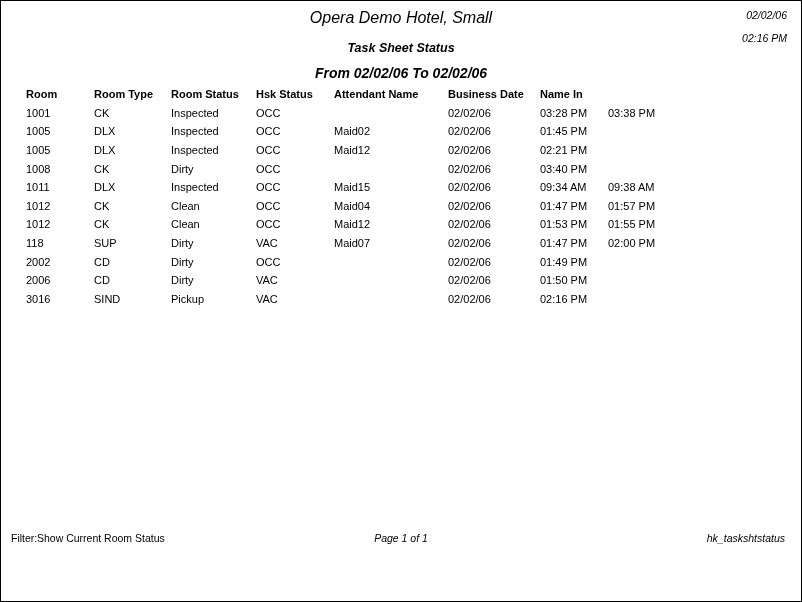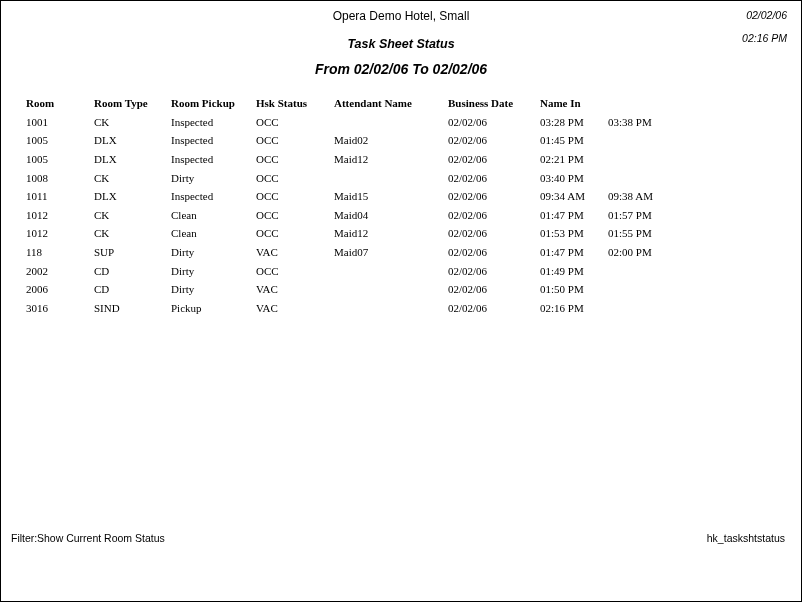--- a/index.html
+++ b/index.html
@@ -18,21 +18,22 @@
   }
 
   
   .header-center {
     position: absolute;
     left: 0; right: 0; top: 0;
     text-align: center;
   }
   .hotel-name {
     margin-top: 8px;
-    font-size: 12px;
+    font-size: 16px;
+    font-style: italic;
   }
   .report-title {
     margin-top: 14px;
     font-size: 12.5px;
     font-style: italic;
     font-weight: bold;
   }
   .date-range {
     margin-top: 10px;
     font-size: 14px;
@@ -48,23 +49,22 @@
   .print-time {
     position: absolute;
     top: 31px; right: 14px;
     font-size: 10.5px;
     font-style: italic;
   }
 
   
   .table {
     position: absolute;
-    left: 0; top: 93px;
+    left: 0; top: 84px;
     width: 802px;
-    font-family: Liberation Serif, serif;
   }
   .tr, .thead {
     display: grid;
     grid-template-columns: 68px 77px 85px 78px 114px 92px 68px 1fr;
     padding-left: 25px;
     height: 18.6px;
     align-items: center;
   }
   .th {
     font-size: 11px;
@@ -93,41 +93,42 @@
   }
   .page-info {
     position: absolute;
     left: 0; right: 0;
     text-align: center;
     font-style: italic;
   }
   .report-id {
     position: absolute;
     right: 16px;
+    font-style: italic;
     margin-left: 37px;
   }
 </style>
 </head>
 <body>
 
 <div class="page">
 
   <div class="header-center">
     <div class="hotel-name">Opera Demo Hotel, Small</div>
     <div class="report-title">Task Sheet Status</div>
     <div class="date-range">From 02/02/06 To 02/02/06</div>
   </div>
   <div class="print-date">02/02/06</div>
   <div class="print-time">02:16 PM</div>
 
   <div class="table">
     <div class="thead" id="thead">
         <div class="th">Room</div>
         <div class="th">Room Type</div>
-        <div class="th">Room Pickup</div>
+        <div class="th">Room Status</div>
         <div class="th">Hsk Status</div>
         <div class="th">Attendant Name</div>
         <div class="th">Business Date</div>
         <div class="th">Name In</div>
       </div>
     <div class="tbody" id="tbody">
         <div class="tr">
           <div class="td">1001</div>
           <div class="td">CK</div>
           <div class="td">Inspected</div>
@@ -234,16 +235,17 @@
           <div class="td">02/02/06</div>
           <div class="td">02:16 PM</div>
           <div class="td"></div>
         </div>
       </div>
   </div>
 
   <div class="footer">
     <span class="filter-label">Filter:</span>
     <span class="filter-value">Show Current Room Status</span>
+    <span class="page-info">Page 1 of 1</span>
     <span class="report-id">hk_taskshtstatus</span>
   </div>
 
 </div>
 
 </body></html>

